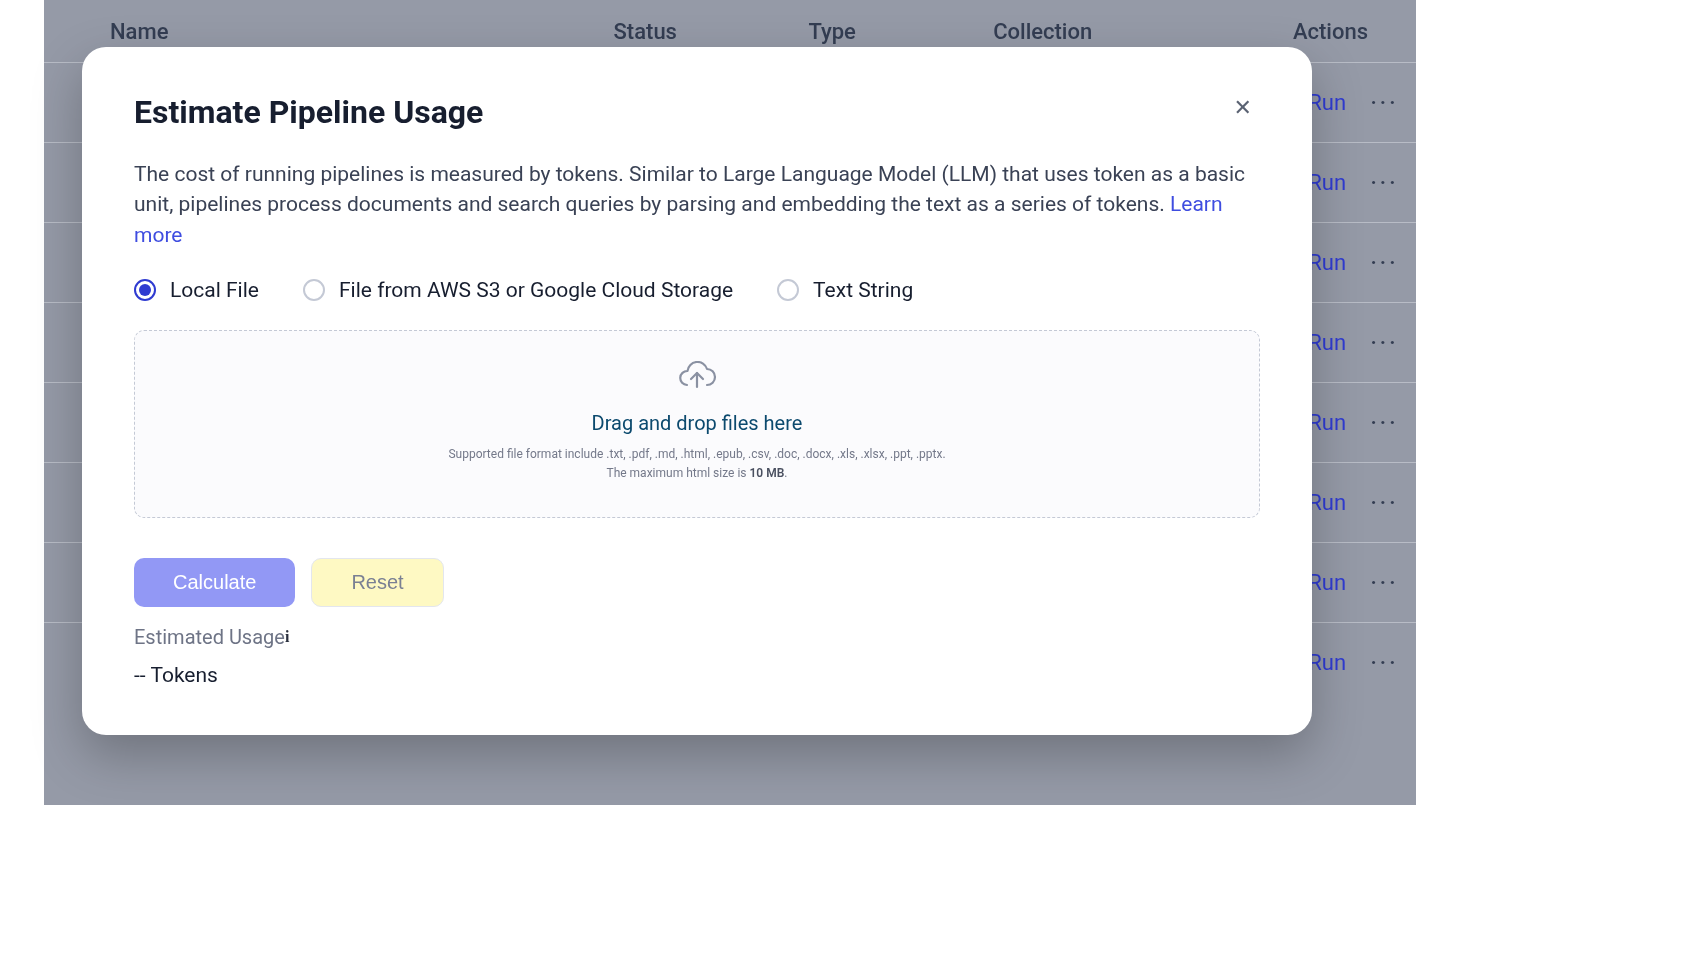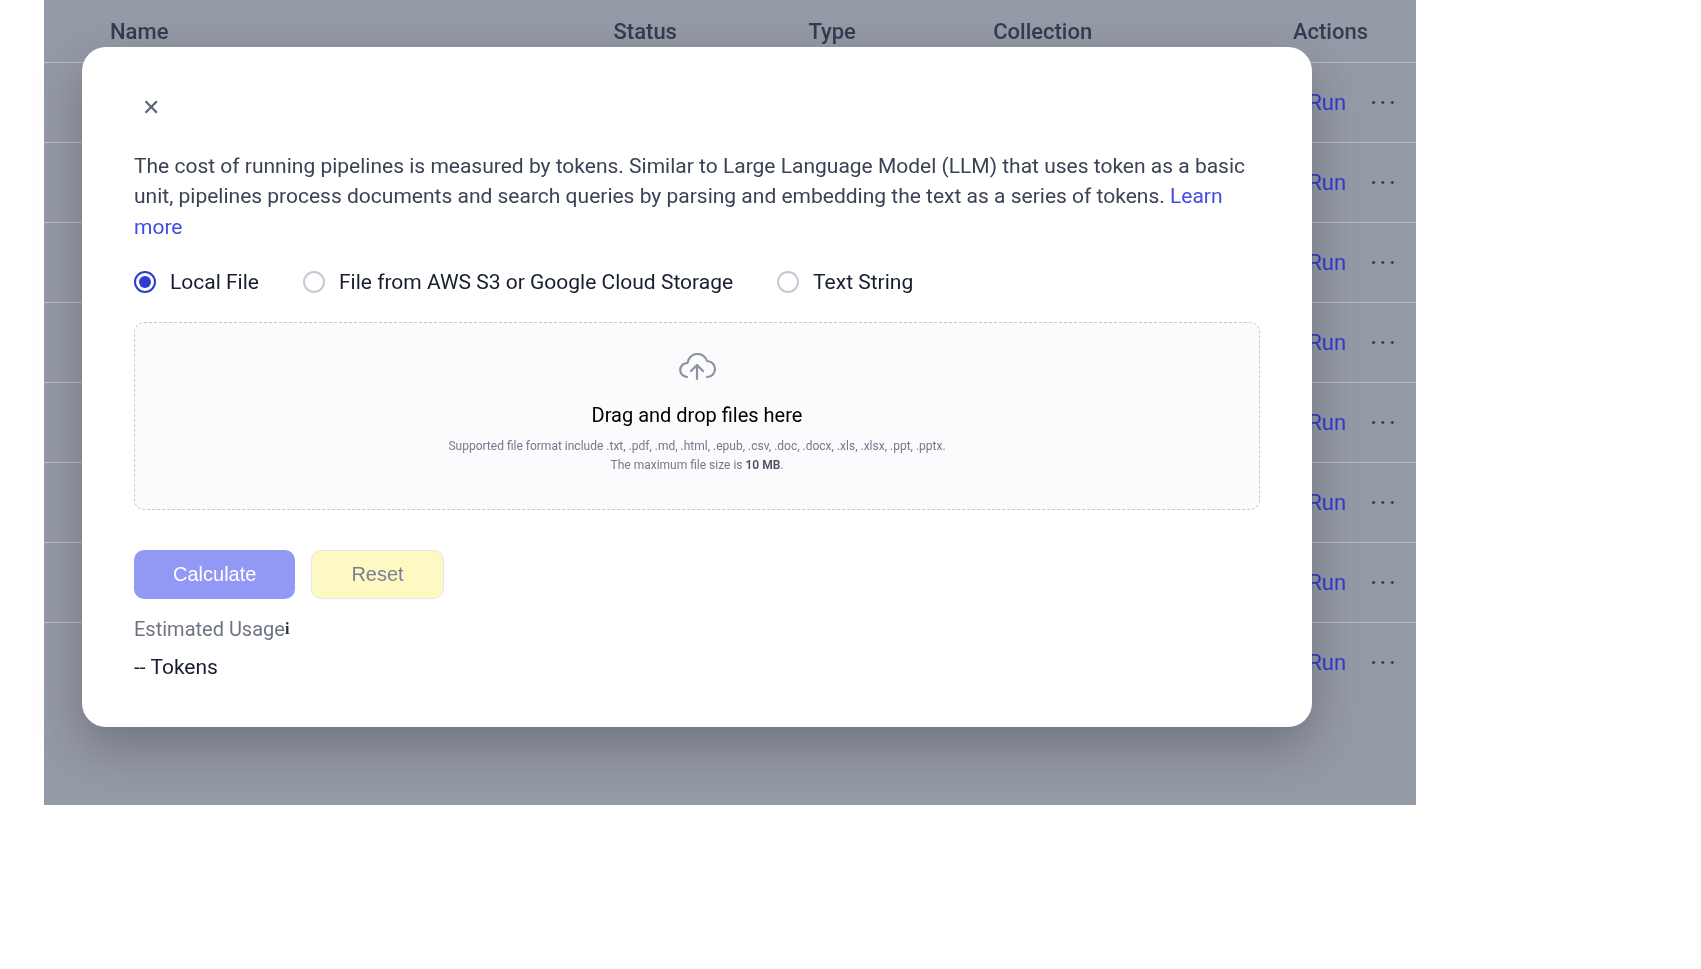--- a/index.html
+++ b/index.html
@@ -148,21 +148,21 @@
     text-align: center;
     margin-bottom: 40px;
   }
   .dz-icon {
     display: inline-block;
     margin-bottom: 14px;
     color: #8a91a2;
   }
   .dz-title {
     font-size: 20px;
-    color: #000000;
+    color: #0c4a6e;
     margin-bottom: 10px;
   }
   .dz-sub {
     font-size: 12px;
     color: #74798a;
     line-height: 1.55;
   }
   .dz-sub .bold { font-weight: 600; color: #4a5060; }
   .btn-row {
     display: flex;
@@ -249,20 +249,21 @@
           <div class="bg-row">
             <span class="run-link">Run</span>
             <span class="more-dots">···</span>
           </div>
         </div>
     </div>
   </div>
 
   <div class="modal">
     <div class="modal-header">
+      <div class="modal-title">Estimate Pipeline Usage</div>
       <div class="close-btn">
         <span>✕</span>
       </div>
     </div>
 
     <div class="modal-desc">
       <span>The cost of running pipelines is measured by tokens. Similar to Large Language Model (LLM) that uses token as a basic unit, pipelines process documents and search queries by parsing and embedding the text as a series of tokens. </span><a href="#">Learn more</a>
     </div>
 
     <div class="radio-row" id="radio-row">
@@ -285,21 +286,21 @@
       <span class="dz-icon">
         <svg width="40" height="32" viewBox="0 0 40 32" fill="none" stroke="currentColor" stroke-width="2.2" stroke-linecap="round" stroke-linejoin="round">
           <path d="M30 24a8 8 0 0 0 0-16 10 10 0 0 0-19.5 2A7 7 0 0 0 10 24"></path>
           <path d="M20 12v14"></path>
           <path d="M14 18l6-6 6 6"></path>
         </svg>
       </span>
       <div class="dz-title">Drag and drop files here</div>
       <div class="dz-sub">
         <span>Supported file format include .txt, .pdf, .md, .html, .epub, .csv, .doc, .docx, .xls, .xlsx, .ppt, .pptx.</span><br>
-        <span>The maximum file size is </span><span class="bold">10 MB</span><span>.</span>
+        <span>The maximum html size is </span><span class="bold">10 MB</span><span>.</span>
       </div>
     </div>
 
     <div class="btn-row">
       <button class="btn btn-primary">Calculate</button>
       <button class="btn btn-secondary">Reset</button>
     </div>
 
     <div class="est-row">
       <span>Estimated Usage</span>

